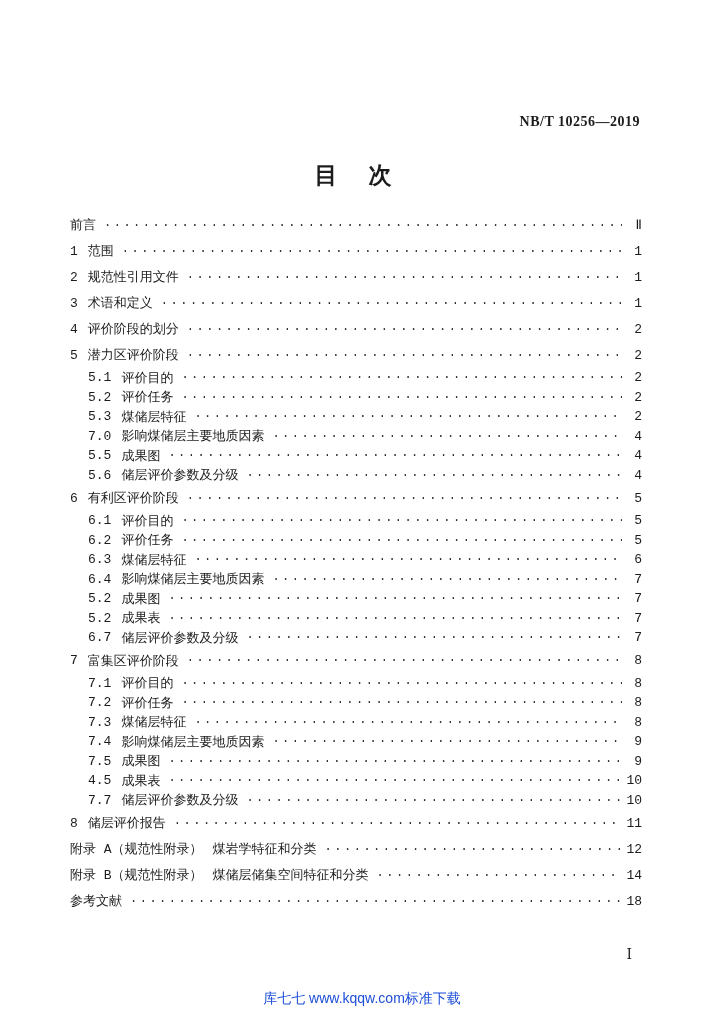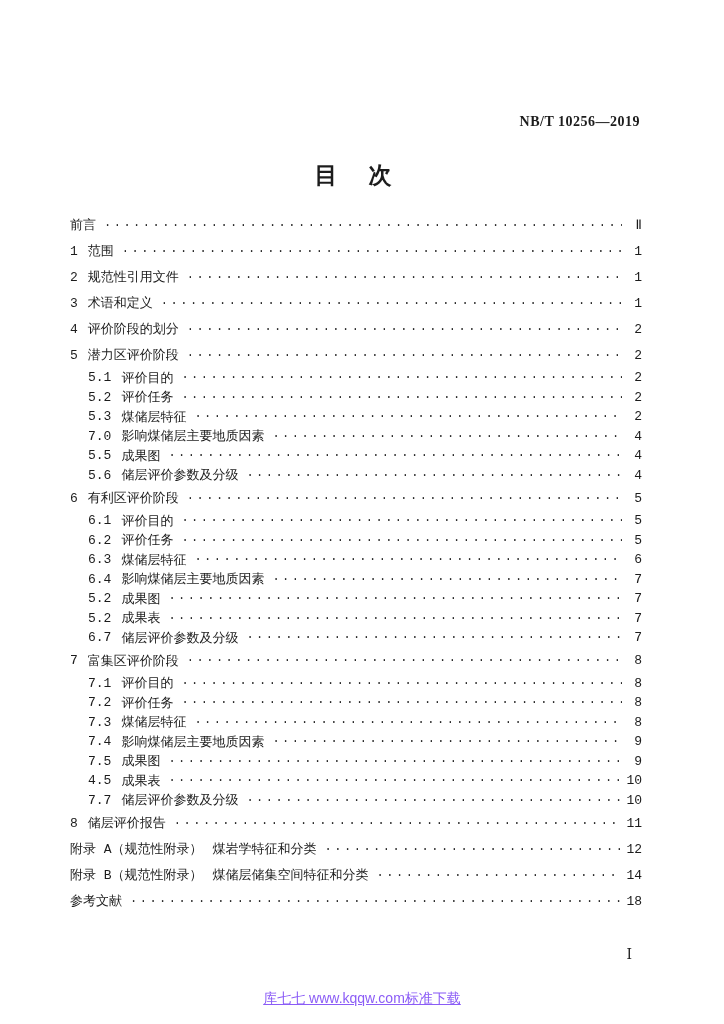--- a/index.html
+++ b/index.html
@@ -329,15 +329,15 @@
   <div class="toc-row lv1">
 
     <span class="label">参考文献</span>
     <span class="leader"></span>
     <span class="pg">18</span>
   </div>
 </div>
 
   <div class="folio">Ⅰ</div>
 
-  <div class="watermark" style="color: #8b5cf6; text-decoration: underline;">库七七 www.kqqw.com标准下载</div>
+  <div class="watermark" style="color: #1d4ed8;">库七七 www.kqqw.com标准下载</div>
 
 </div>
 
 </body></html>

